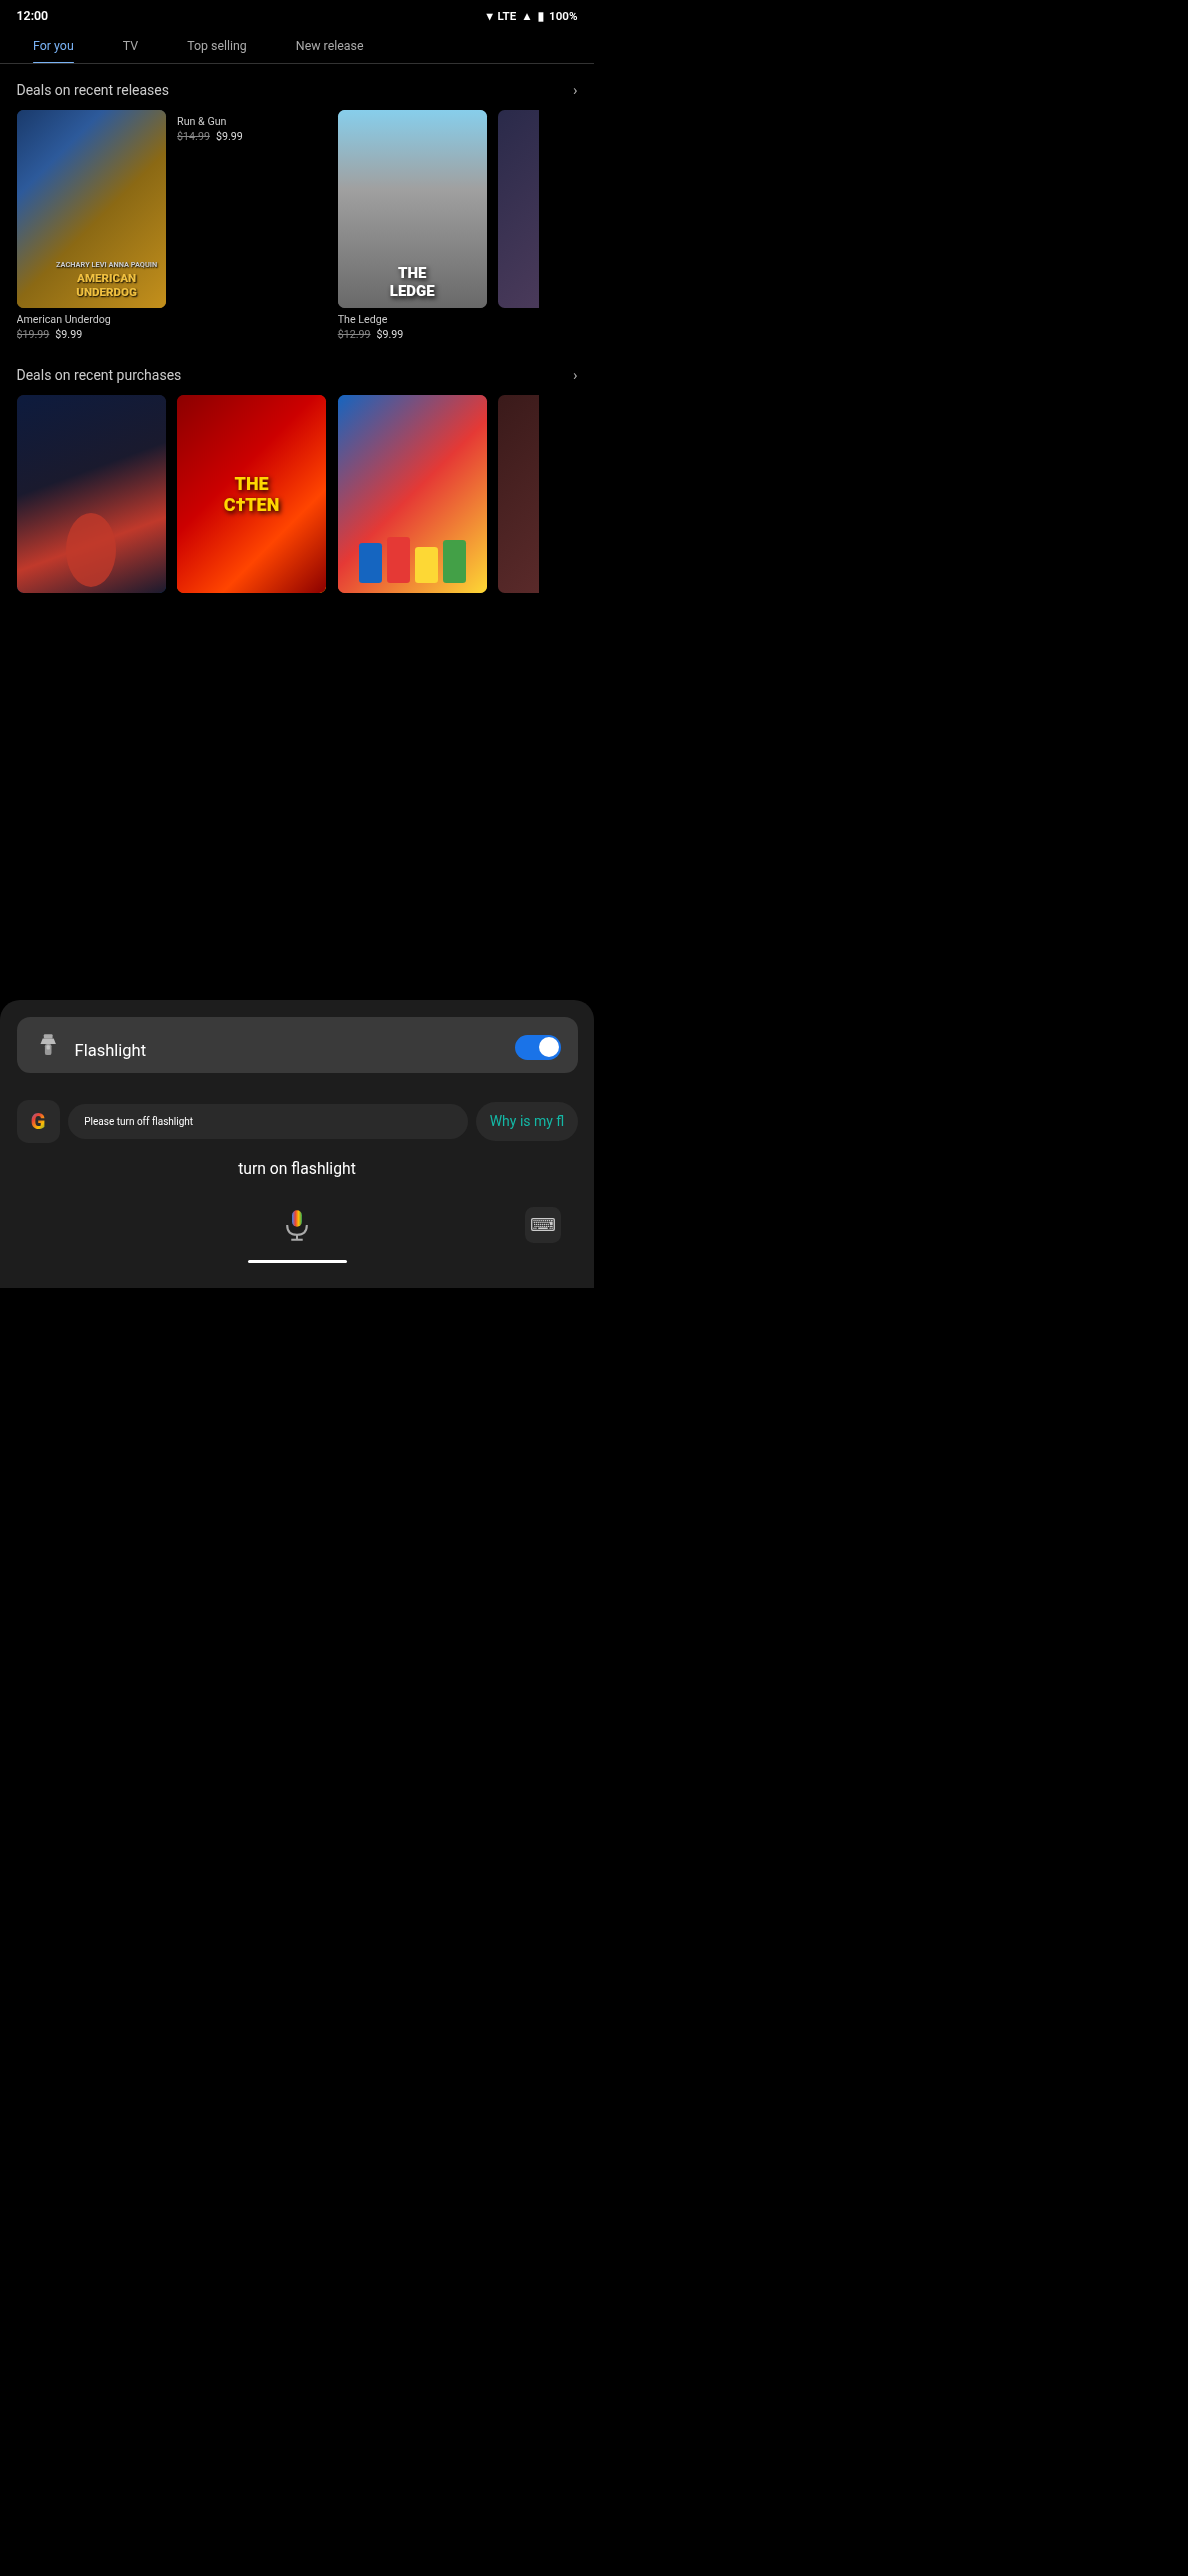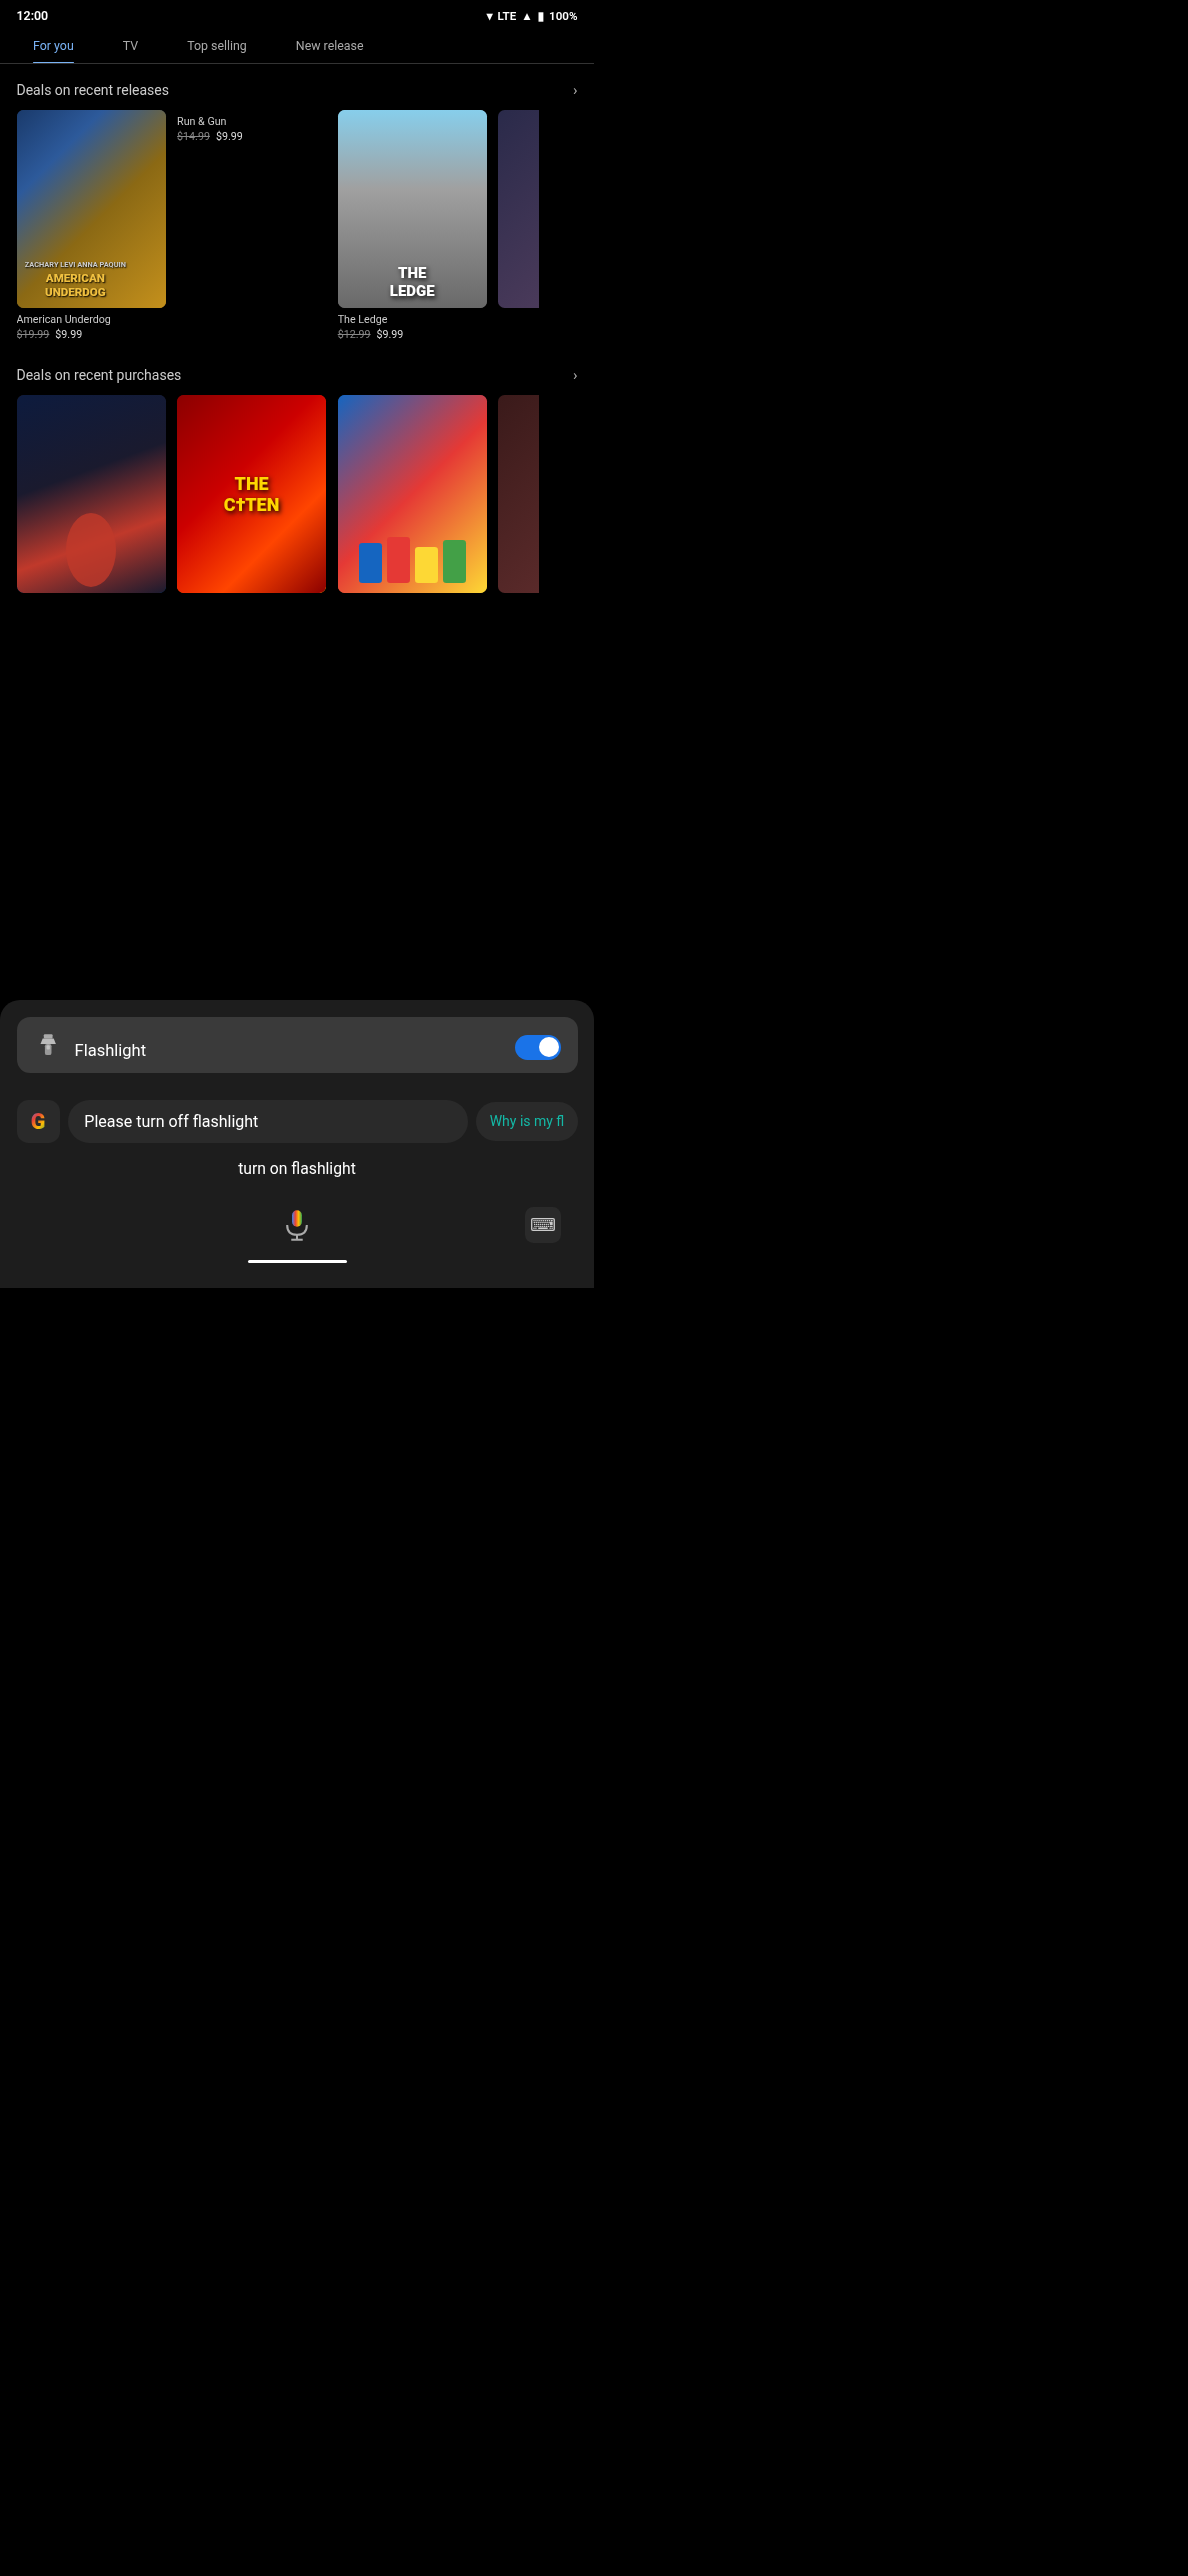--- a/index.html
+++ b/index.html
@@ -114,21 +114,21 @@
     }
     .price-new {
       color: #ddd;
     }
 
     
     .poster-american-underdog {
       background: linear-gradient(135deg, #1a3a6b 0%, #2d5a9b 30%, #8b6914 60%, #c4901c 100%);
       display: flex;
       flex-direction: column;
-      align-items: flex-start;
+      align-items: flex-end;
       justify-content: flex-end;
       padding: 8.3px;
       font-size: 9px;
       font-weight: bold;
       text-align: center;
       color: #f0c040;
       text-shadow: 0.8px 0.8px 1.7px #000;
     }
     .poster-run-gun {
       background: linear-gradient(135deg, #8b4513 0%, #d4701a 40%, #b8860b 100%);
@@ -310,21 +310,21 @@
       flex-shrink: 0;
     }
     .google-g {
       font-size: 20px;
       font-weight: bold;
     }
     .suggestion-chip {
       background: #2a2a2a;
       border-radius: 25px;
       padding: 11.6px 16.5px;
-      font-size: 16px;
+      font-size: 10px;
       color: #fff;
       white-space: nowrap;
       flex: 1;
       overflow: hidden;
       text-overflow: ellipsis;
     }
     .suggestion-chip-partial {
       background: #2a2a2a;
       border-radius: 25px;
       padding: 11.6px 13.2px;

